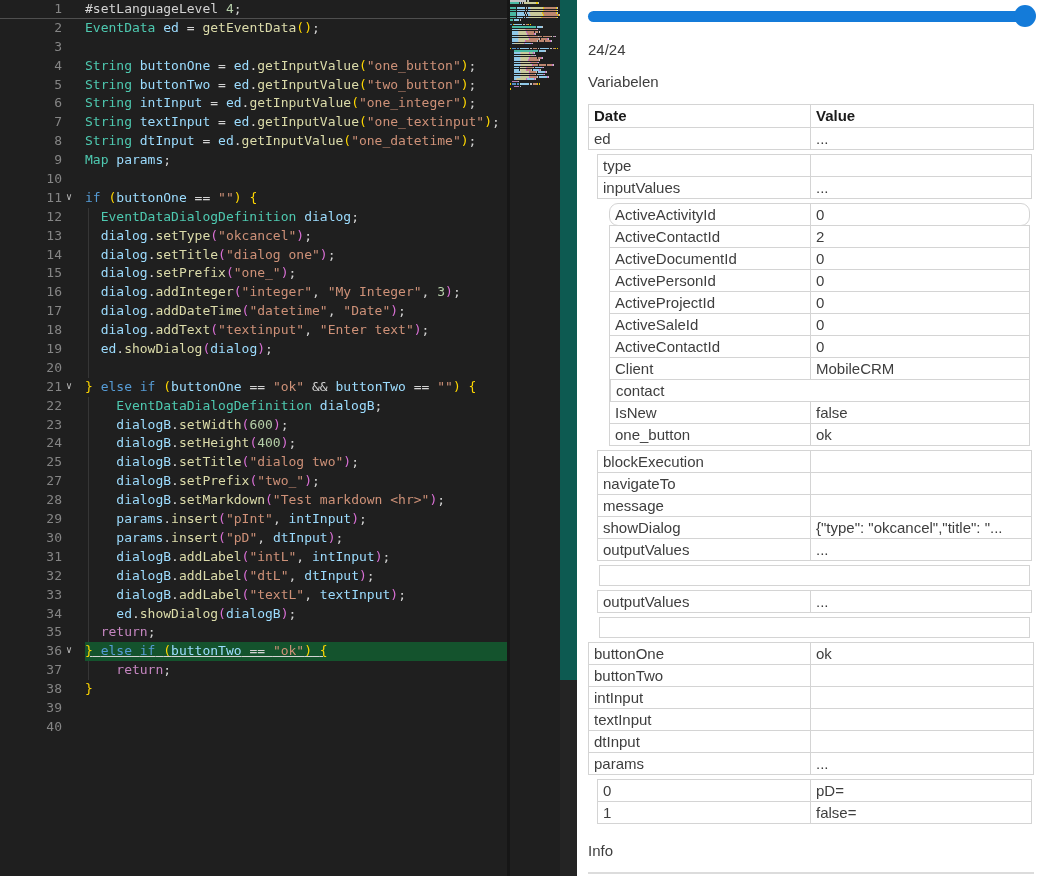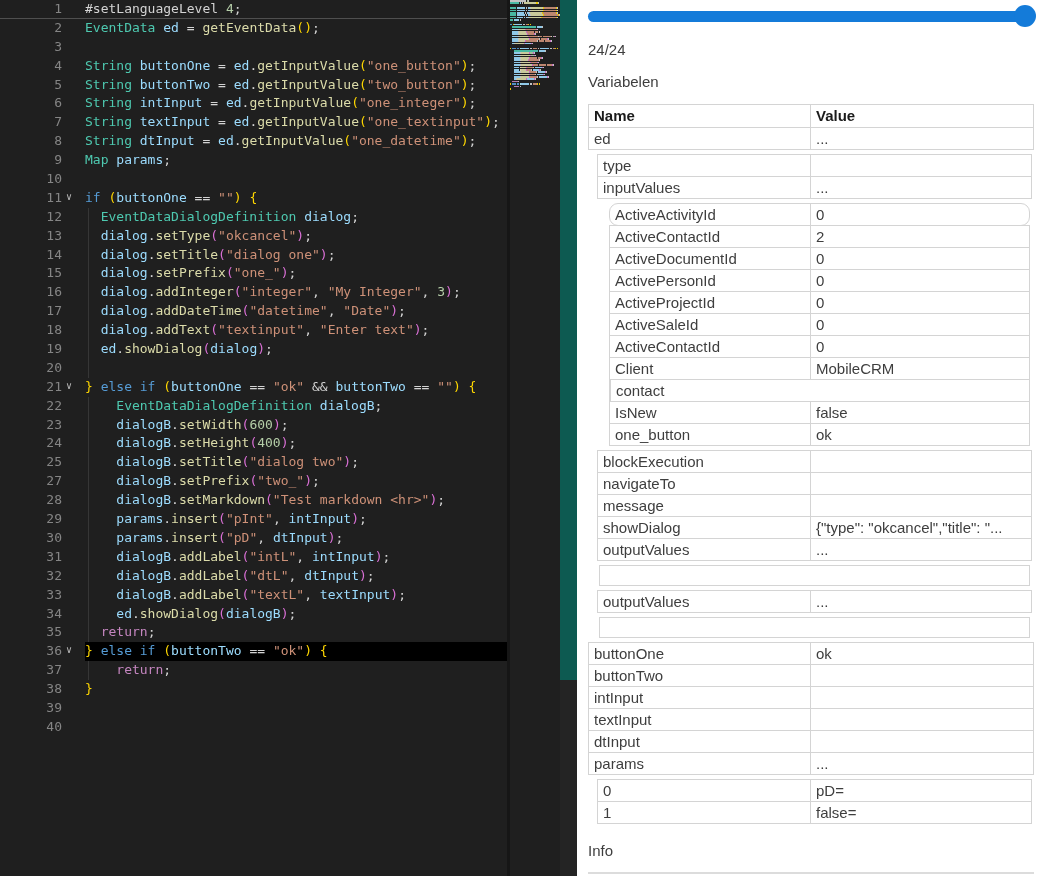--- a/index.html
+++ b/index.html
@@ -7,21 +7,21 @@
   .root{display:flex;width:1047px;height:876px;}
 
   
   .editor-pane{position:relative;width:577px;height:876px;background:#1f1f1f;flex:none;}
   .code-area{position:absolute;left:0;top:0;width:507px;height:876px;overflow:hidden;}
   .code-line{position:relative;display:flex;height:18.9px;box-sizing:border-box;font-family:"DejaVu Sans Mono","Liberation Mono",monospace;font-size:13px;line-height:18.9px;}
   .code-line.underline{border-bottom:1px solid #4f4f4f;}
   .gutter{position:relative;width:85px;flex:none;color:#858585;text-align:right;padding-right:23px;box-sizing:border-box;user-select:none;}
   .chev{position:absolute;left:66px;top:-1px;width:16px;text-align:left;color:#b8b8b8;font-size:10px;}
   .lbody{position:relative;flex:1;white-space:pre;color:#d4d4d4;}
-  .lbody.sel{background:#000000;}
+  .lbody.sel{background:#14532d;text-decoration:underline;}
   .guide{position:absolute;left:3px;top:0;height:100%;width:1px;background:#363636;}
   .tk-p{color:#d4d4d4;} .tk-kw{color:#569cd6;} .tk-ctrl{color:#c586c0;}
   .tk-type{color:#4ec9b0;} .tk-var{color:#9cdcfe;} .tk-fn{color:#dcdcaa;}
   .tk-str{color:#ce9178;} .tk-num{color:#b5cea8;} .tk-b1{color:#ffd700;} .tk-b2{color:#da70d6;}
 
   .seam{position:absolute;left:507px;top:0;width:3px;height:876px;background:#161616;}
   .minimap{position:absolute;left:510px;top:0;width:50px;height:876px;background:#1f1f1f;overflow:hidden;}
   .mm-line{position:relative;height:2.375px;}
   .mm-line span{position:absolute;top:0;height:1.7px;opacity:.9;}
   .scrollbar{position:absolute;left:560px;top:0;width:17px;height:876px;background:#242424;}
@@ -556,21 +556,21 @@
 
   <div class="right-pane">
     <div class="slider-wrap">
       <div class="slider-track"></div>
       <div class="slider-handle"></div>
     </div>
     <div class="count-label">24/24</div>
     <div class="section-label">Variabelen</div>
     <div class="vtable" id="vtable">
         <div class="vrow lvl0 header">
-          <div class="vname">Name</div>
+          <div class="vname">Date</div>
           <div class="vval">Value</div>
         </div>
         <div class="vrow lvl0" style="margin-top: -1px;">
           <div class="vname">ed</div>
           <div class="vval">...</div>
         </div>
         <div class="vrow lvl1" style="margin-top: 4px;">
           <div class="vname">type</div>
           <div class="vval"></div>
         </div>

